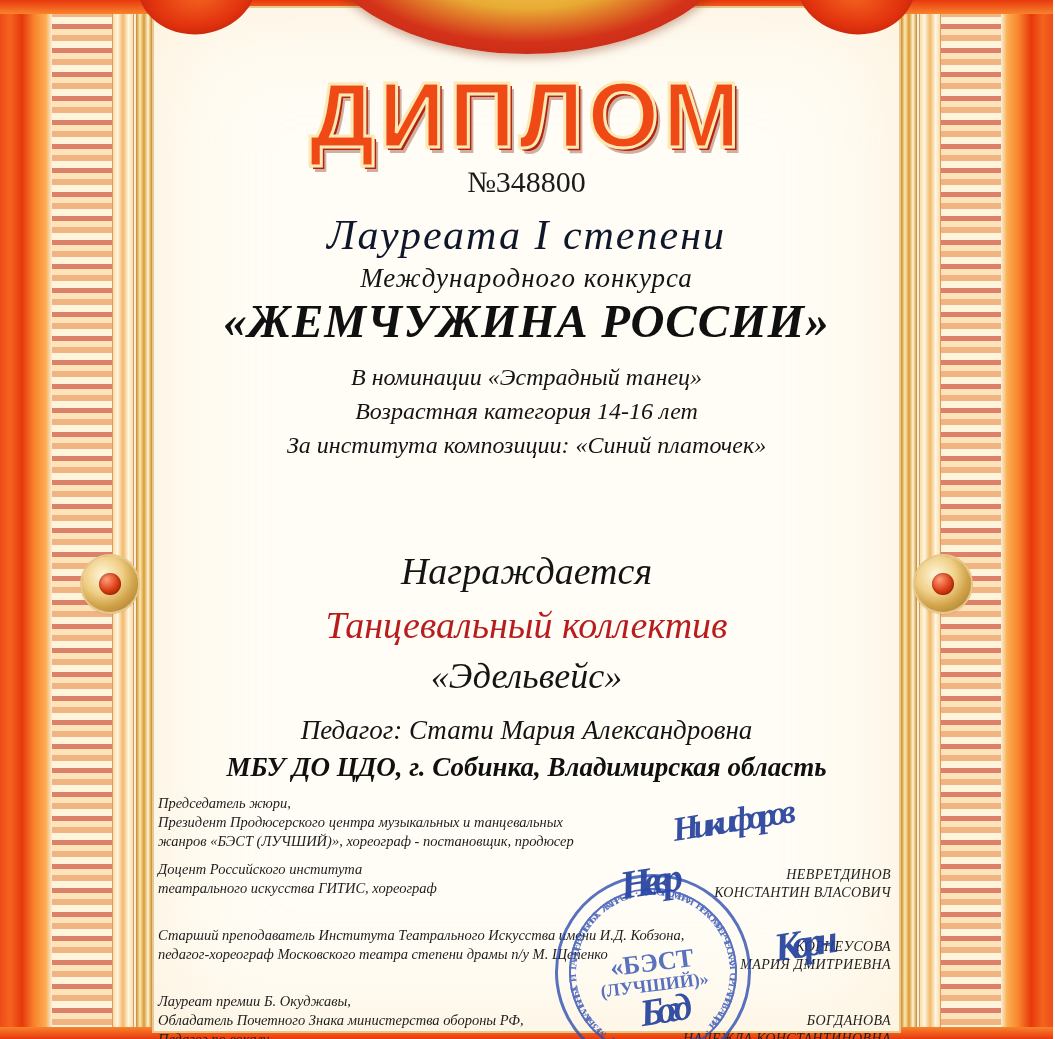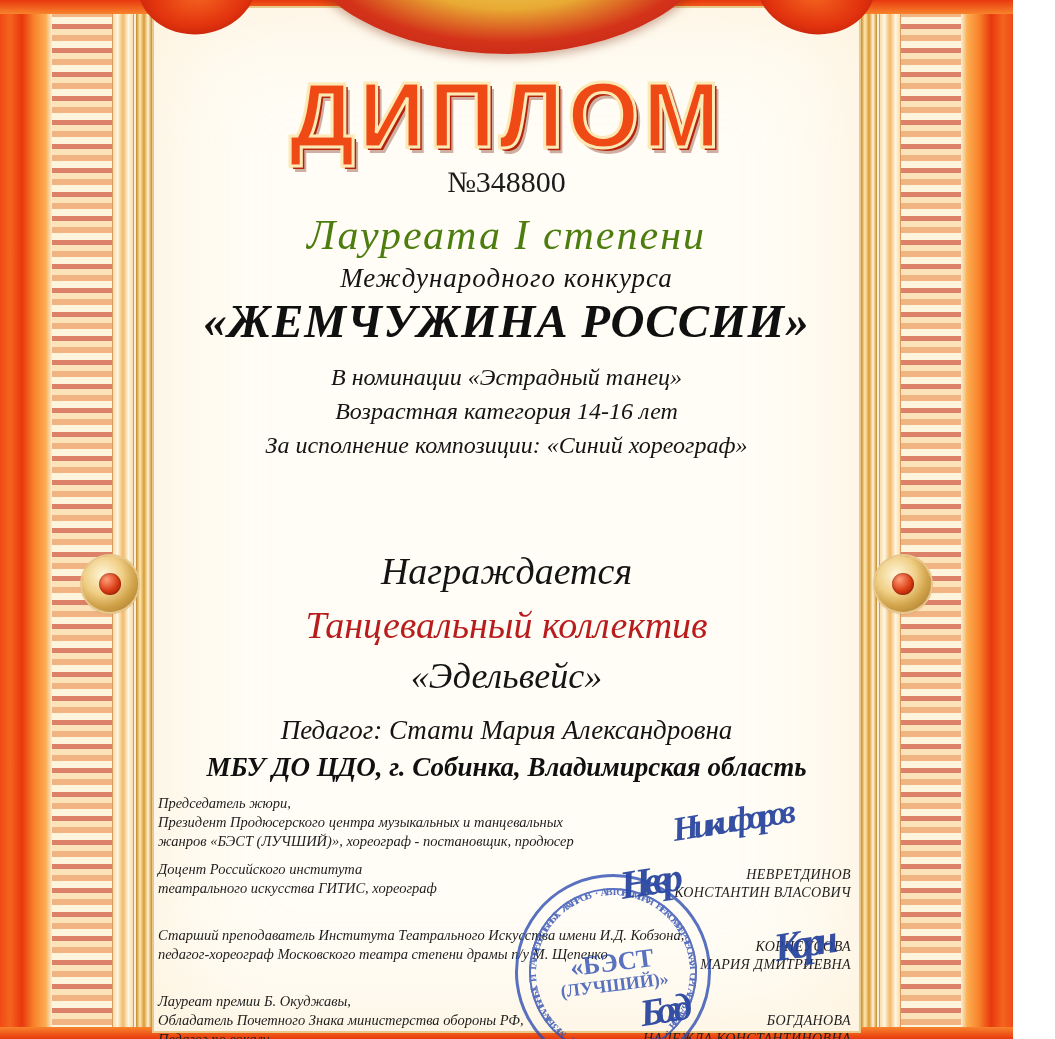--- a/index.html
+++ b/index.html
@@ -13,20 +13,21 @@
     overflow: hidden;
     font-family: "Liberation Serif", serif;
   }
 
   .diploma {
     position: relative;
     width: 1013px;
     height: 1039px;
     background: #fdf6e6;
     overflow: hidden;
+    padding-left: 40px;
   }
 
   
   .border-outer {
     position: absolute;
     inset: 0;
     background: linear-gradient(90deg,
       #f04a16 0px, #f4641f 10px, #e8380d 22px, #f8832c 34px, #fcae52 46px,
       #f6efdd 52px);
     background-color: #f04a16;
@@ -157,21 +158,21 @@
     font-size: 30px;
     color: #1b1b1b;
     font-family: "Liberation Serif", serif;
   }
 
   .laureate {
     margin-top: 12px;
     font-size: 42px;
     font-style: italic;
     letter-spacing: 2px;
-    color: #4d7c0f;
+    color: #0f172a;
   }
   .contest-type {
     margin-top: 4px;
     font-size: 27px;
     font-style: italic;
     letter-spacing: 1px;
     color: #141414;
   }
   .contest-name {
     margin-top: 0;
@@ -347,21 +348,21 @@
 
     <div class="title">ДИПЛОМ</div>
     <div class="doc-number">№348800</div>
 
     <div class="laureate">Лауреата I степени</div>
     <div class="contest-type">Международного конкурса</div>
     <div class="contest-name">«ЖЕМЧУЖИНА РОССИИ»</div>
 
     <div class="detail first">В номинации «Эстрадный танец»</div>
     <div class="detail">Возрастная категория 14-16 лет</div>
-    <div class="detail">За исполнение композиции: «Синий хореограф»</div>
+    <div class="detail">За института композиции: «Синий платочек»</div>
 
     <div class="awarded">Награждается</div>
     <div class="recipient">Танцевальный коллектив</div>
     <div class="recipient2">«Эдельвейс»</div>
     <div class="teacher">Педагог: Стати Мария Александровна</div>
     <div class="org">МБУ ДО ЦДО, г. Собинка, Владимирская область</div>
 
     <div class="signatures">
 
       <div class="sig-row">

